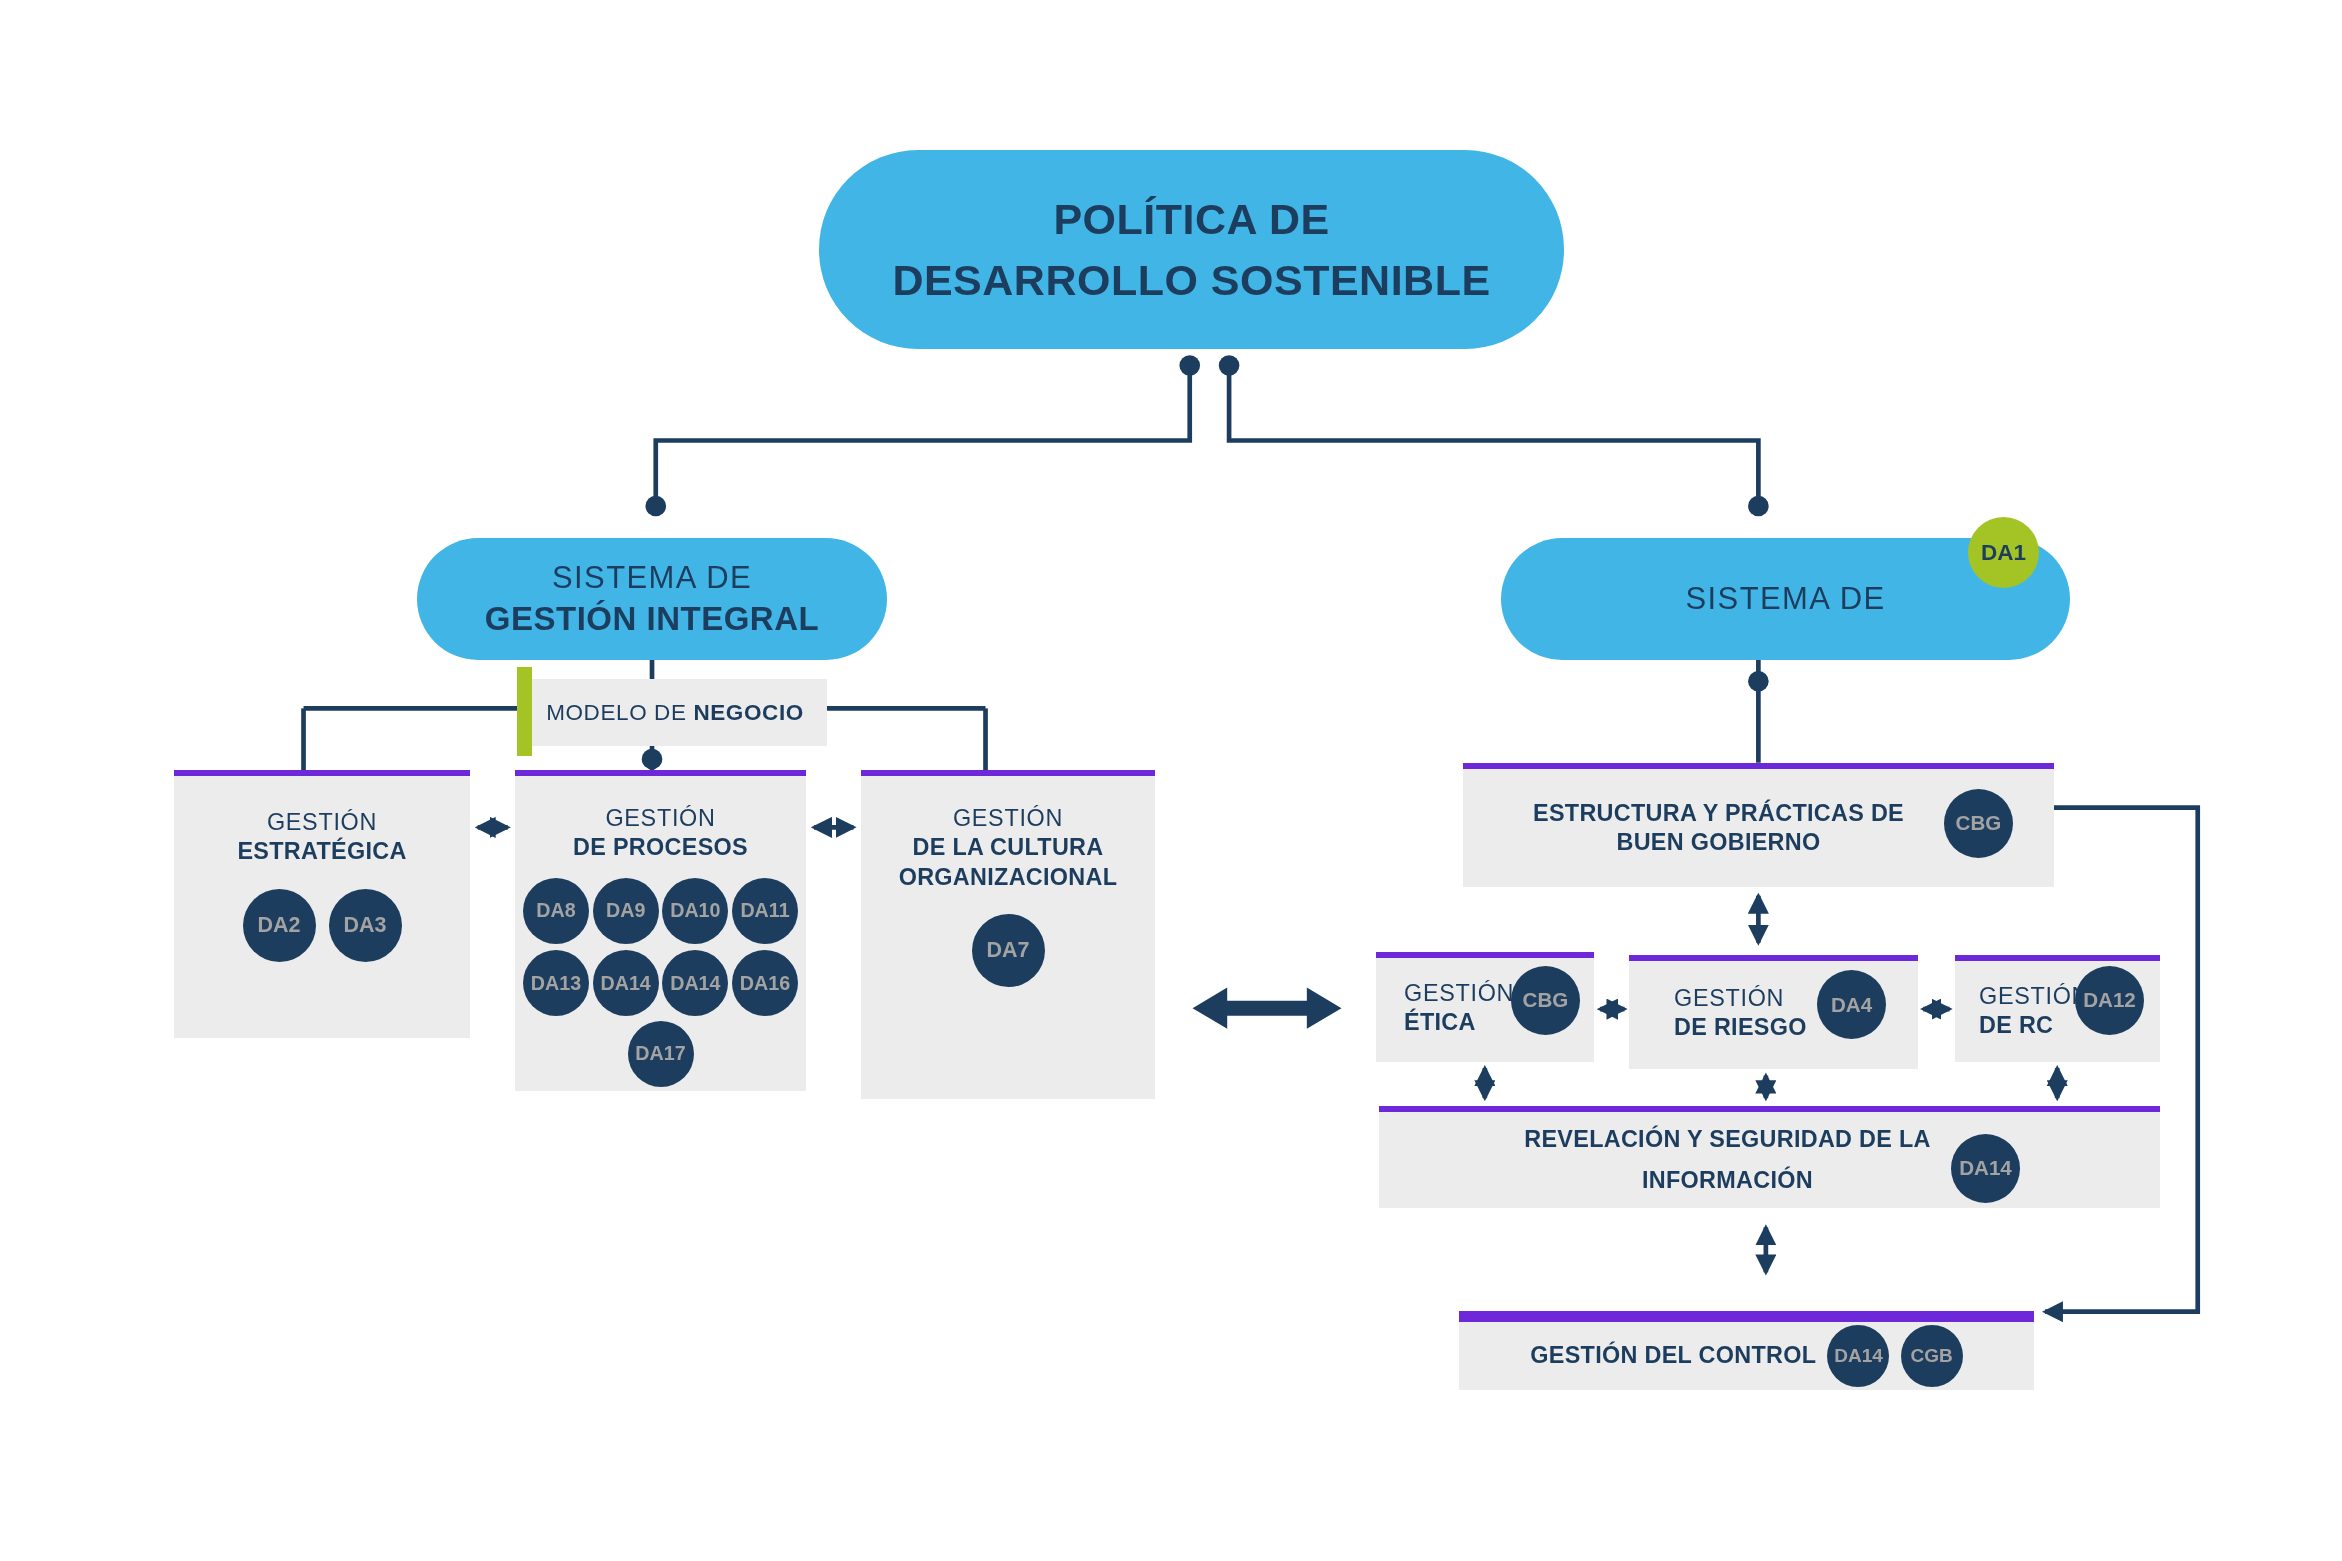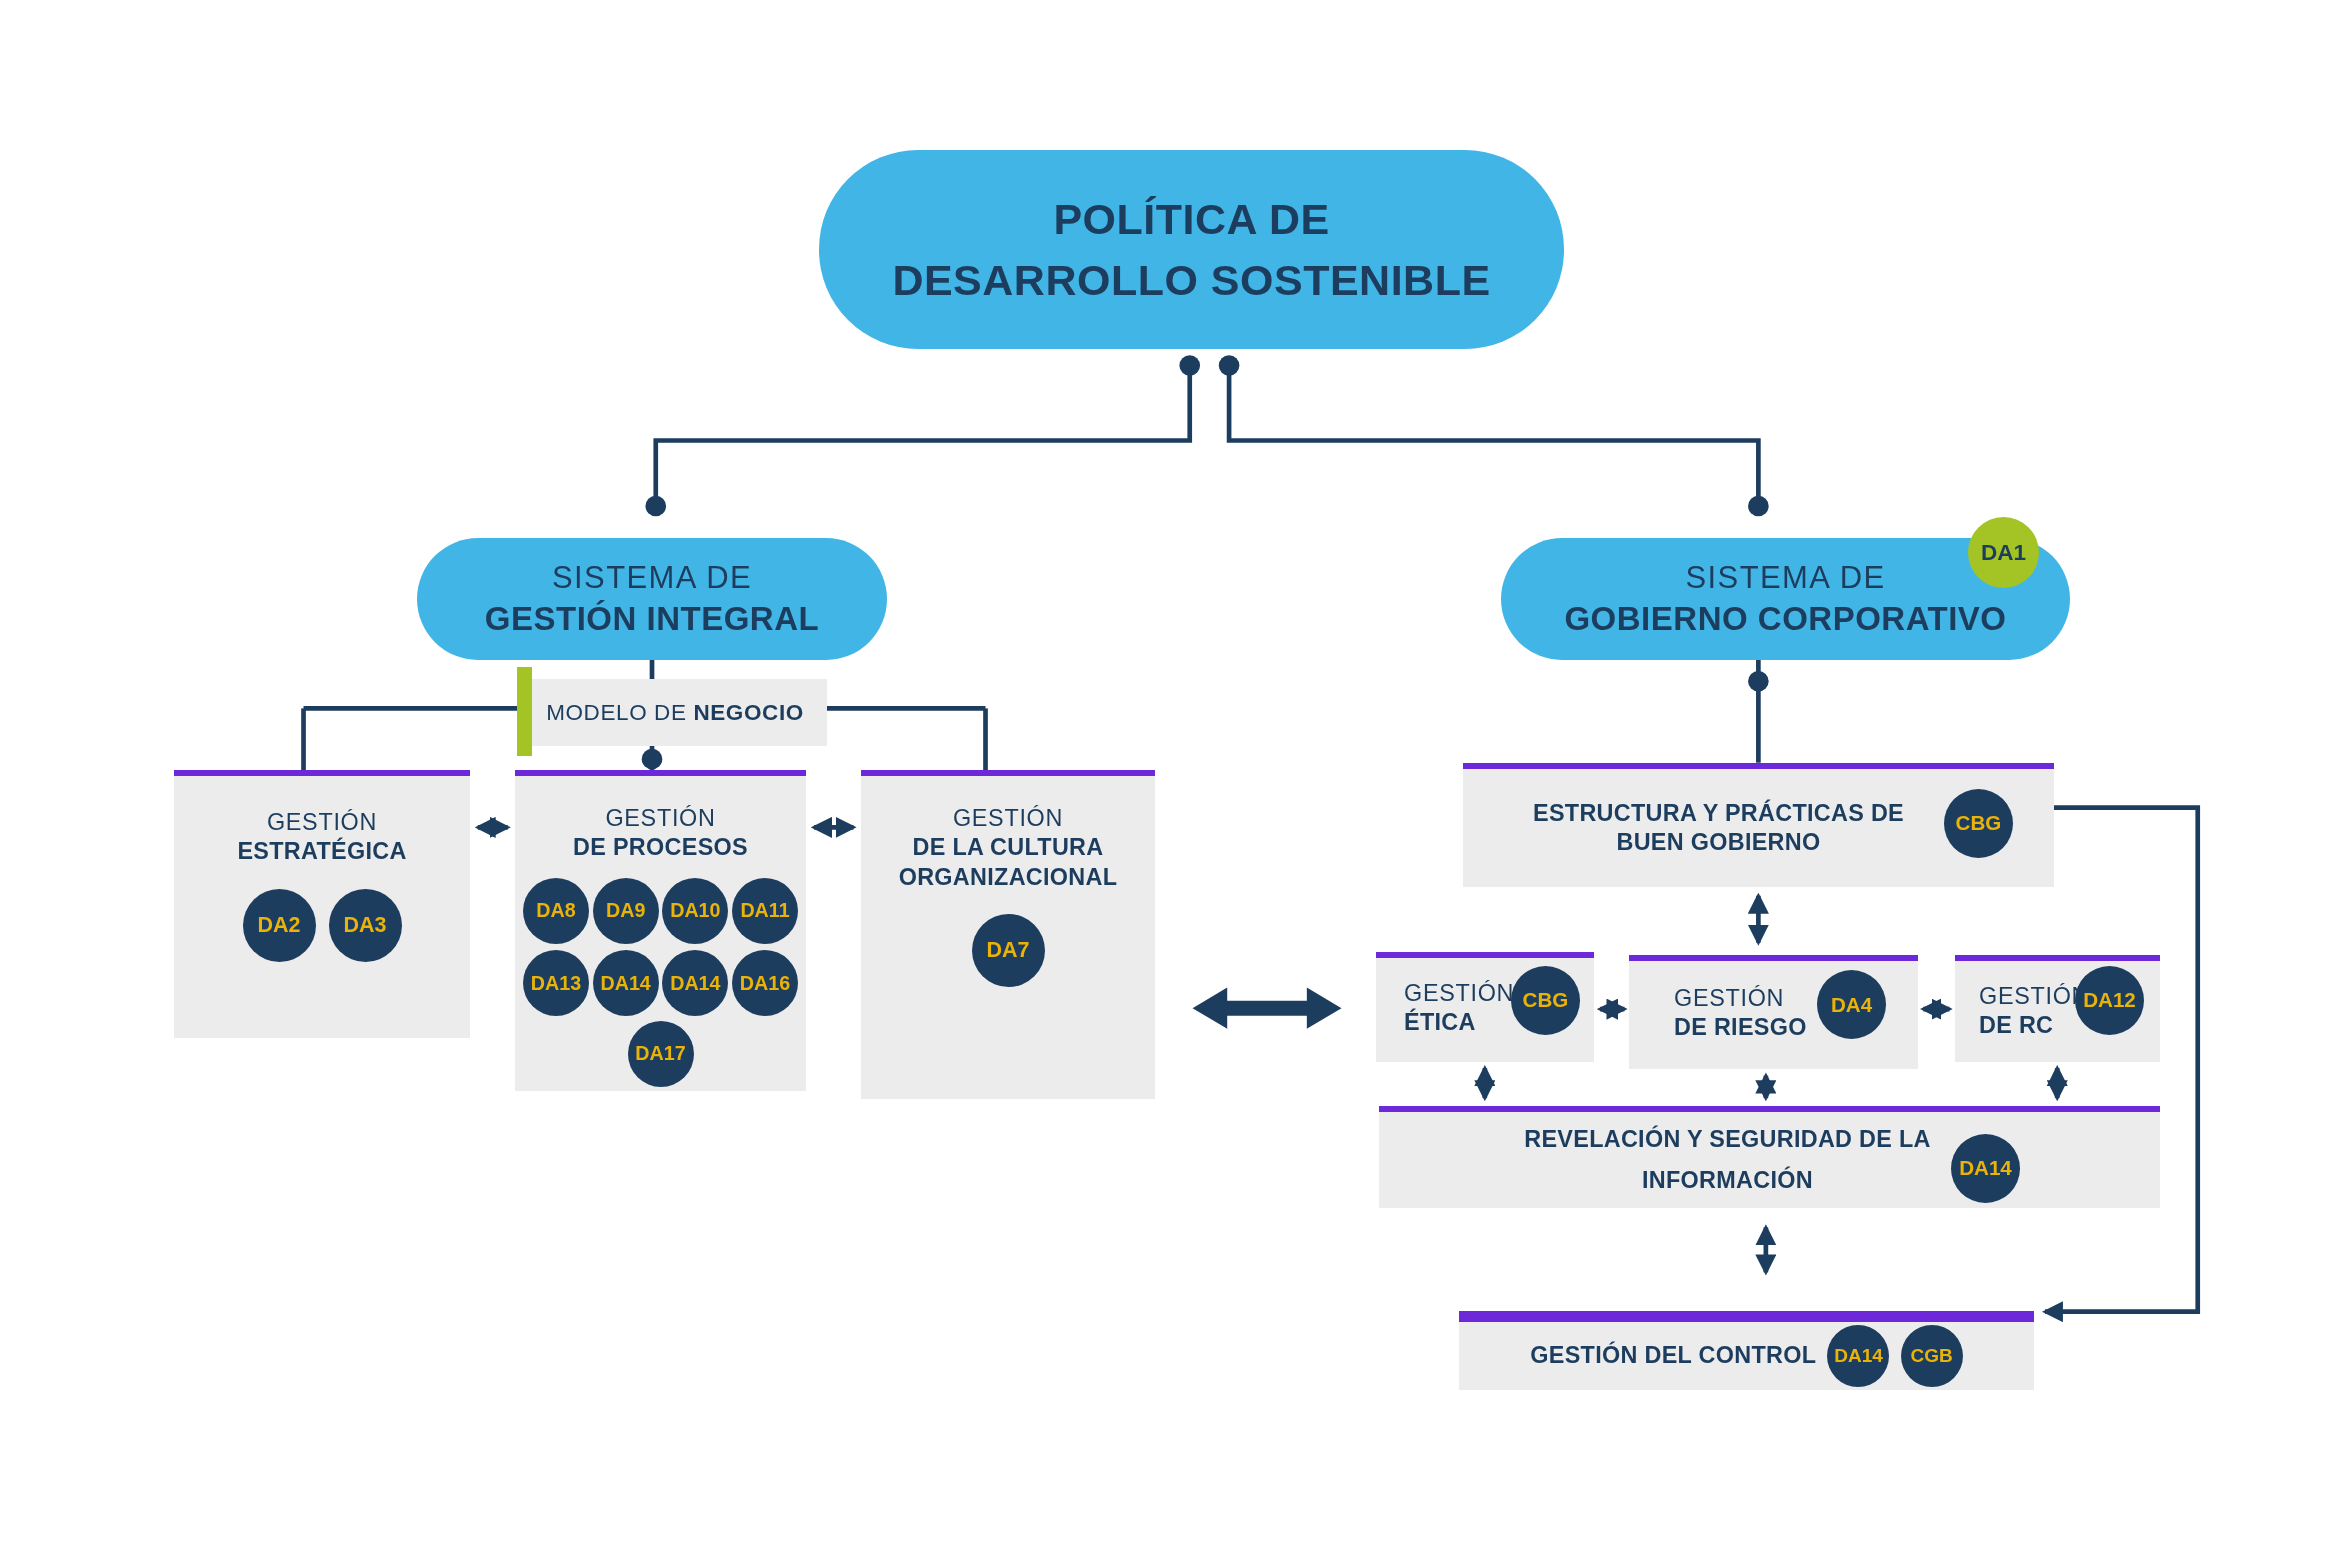--- a/index.html
+++ b/index.html
@@ -18,21 +18,21 @@
   }
   .top-pill { left:819px; top:150px; width:745px; height:199px; border-radius:99px; }
   .top-pill .ttl { font-size:43px; font-weight:700; line-height:1.4; letter-spacing:0.5px; }
   .left-pill  { left:417px;  top:538px; width:470px; height:122px; border-radius:61px; }
   .right-pill { left:1501px; top:538px; width:569px; height:122px; border-radius:61px; }
   .sys1 { font-size:31px; font-weight:400; letter-spacing:1.4px; }
   .sys2 { font-size:33px; font-weight:700; margin-top:4.7px; letter-spacing:0.5px; }
 
   
   .chip {
-    background:#1d3d5f; color:#eab308; border-radius:50%;
+    background:#1d3d5f; color:#a3a3a3; border-radius:50%;
     display:flex; align-items:center; justify-content:center;
     font-weight:700; width:66px; height:66px; font-size:19.7px; flex:0 0 auto;
   }
   .chip.lg { width:73px; height:73px; font-size:21.5px; }
   .chip.abs { position:absolute; width:69px; height:69px; font-size:20.6px; }
   .chip.ctl { width:62px; height:62px; font-size:19px; }
   .green-chip {
     position:absolute; left:1968px; top:517px; width:71px; height:71px;
     background:#a4c425; color:#1d3d5f; border-radius:50%;
     display:flex; align-items:center; justify-content:center;
@@ -143,21 +143,20 @@
     <div class="ttl">DESARROLLO SOSTENIBLE</div>
   </div>
 
   <div class="pill left-pill">
     <div class="sys1">SISTEMA DE</div>
     <div class="sys2">GESTIÓN INTEGRAL</div>
   </div>
 
   <div class="pill right-pill">
     <div class="sys1">SISTEMA DE</div>
-    <div class="sys2">GOBIERNO CORPORATIVO</div>
   </div>
   <div class="green-chip">DA1</div>
 
   <div class="modelo-box">
     <span><span>MODELO DE </span><span class="b">NEGOCIO</span></span>
   </div>
   <div class="green-bar"></div>
 
   <div class="gray-box box-estrategica">
     <div class="bt-reg">GESTIÓN</div>

